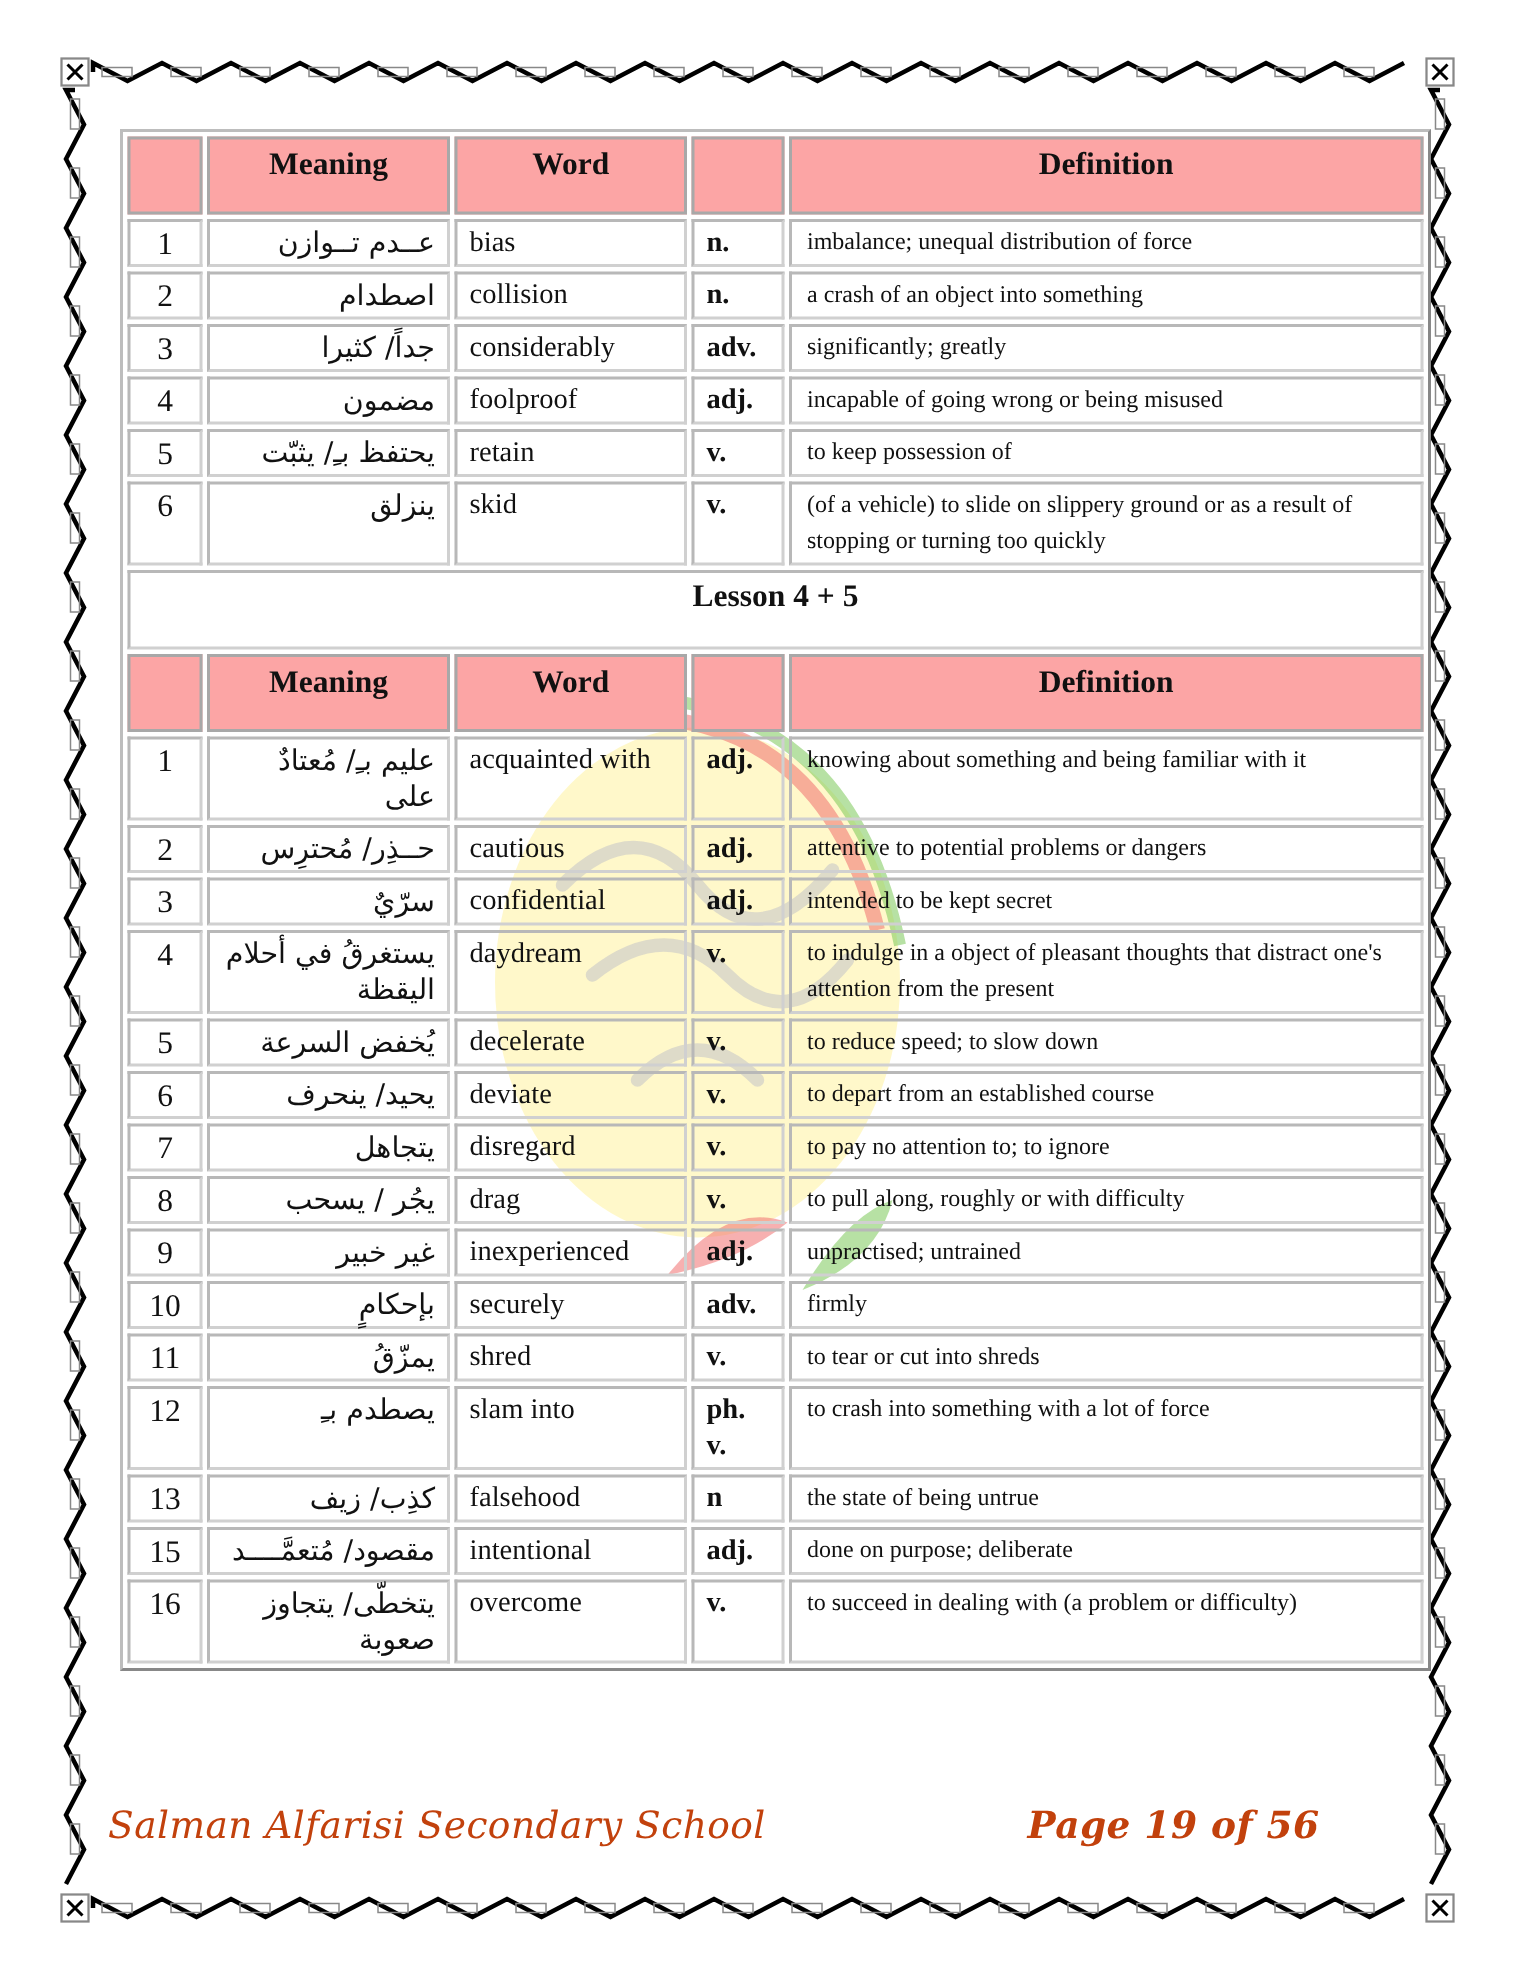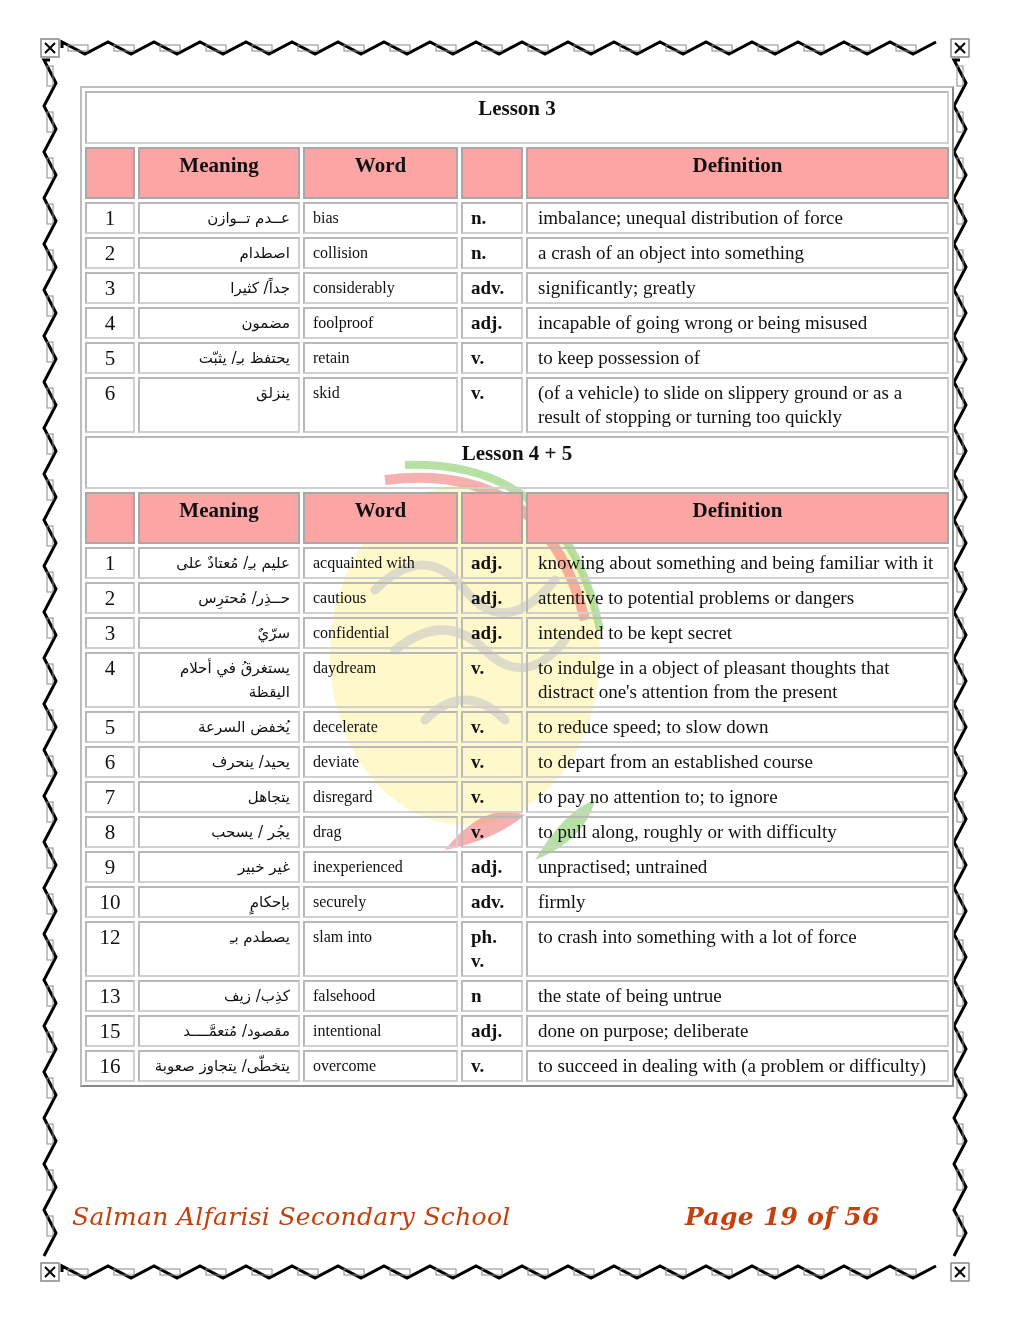--- a/index.html
+++ b/index.html
@@ -25,24 +25,24 @@
     background: transparent;
   }
   .lesson-title td {
     text-align: center; font-weight: bold; height: 44px; padding-top: 3px; font-size: 21px;
   }
   th {
     background: #fca5a5; font-weight: bold; height: 42px; text-align: center; padding-top: 4px;
     border-color: #a8a8a8;
   }
   td.num { text-align: center; }
-  td.meaning { text-align: right; direction: rtl; font-family: "DejaVu Sans", sans-serif; font-size: 15px; margin-top: 17px; }
+  td.meaning { text-align: right; direction: rtl; font-family: "DejaVu Sans", sans-serif; font-size: 19px; margin-top: 17px; }
   td.pos { font-weight: bold; font-size: 19px; }
-  td.def { font-size: 19px; line-height: 24px; padding-left: 10px; }
-  td.word { font-size: 16px; padding-left: 8px; }
+  td.def { font-size: 16px; line-height: 24px; padding-left: 10px; }
+  td.word { font-size: 19px; padding-left: 8px; }
   col.c-num { width: 50px; } col.c-meaning { width: 162px; } col.c-word { width: 155px; }
   col.c-pos { width: 62px; } col.c-def { width: auto; }
   
   .footer-school, .footer-page {
     position: absolute; top: 1202px; font-family: "DejaVu Serif", serif; font-style: italic;
     color: #c2410c; font-size: 25px; letter-spacing: 0.3px;
   }
   .footer-school { left: 72px; }
   .footer-page { left: 685px; font-weight: bold; }
 </style>
@@ -170,23 +170,20 @@
 <div class="sheet">
   <table>
     <colgroup>
       <col class="c-num">
         <col class="c-meaning">
         <col class="c-word">
         <col class="c-pos">
         <col class="c-def">
     </colgroup>
     <tbody id="vocab-body">
-        <tr class="lesson-title">
-          <td colspan="5">Lesson 3</td>
-        </tr>
         <tr>
           <th></th>
           <th>Meaning</th>
           <th>Word</th>
           <th></th>
           <th>Definition</th>
         </tr>
         <tr>
           <td class="num">1</td>
           <td class="meaning">عــدم تــوازن</td>
@@ -303,20 +300,27 @@
           <td class="def">unpractised; untrained</td>
         </tr>
         <tr>
           <td class="num">10</td>
           <td class="meaning">بإحكامٍ</td>
           <td class="word">securely</td>
           <td class="pos">adv.</td>
           <td class="def">firmly</td>
         </tr>
         <tr>
+          <td class="num">11</td>
+          <td class="meaning">يمزّقُ</td>
+          <td class="word">shred</td>
+          <td class="pos">v.</td>
+          <td class="def">to tear or cut into shreds</td>
+        </tr>
+        <tr>
           <td class="num">12</td>
           <td class="meaning">يصطدم بـِ</td>
           <td class="word">slam into</td>
           <td class="pos">ph. v.</td>
           <td class="def">to crash into something with a lot of force</td>
         </tr>
         <tr>
           <td class="num">13</td>
           <td class="meaning">كذِب/ زيف</td>
           <td class="word">falsehood</td>

